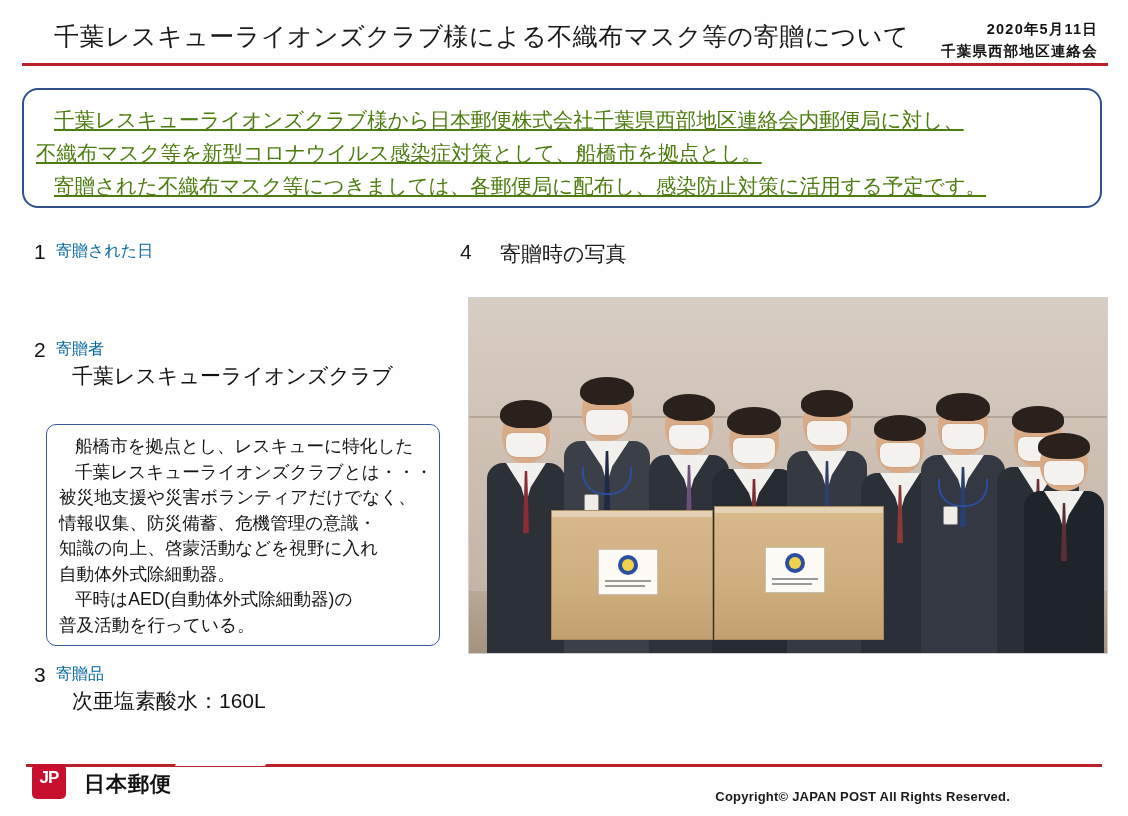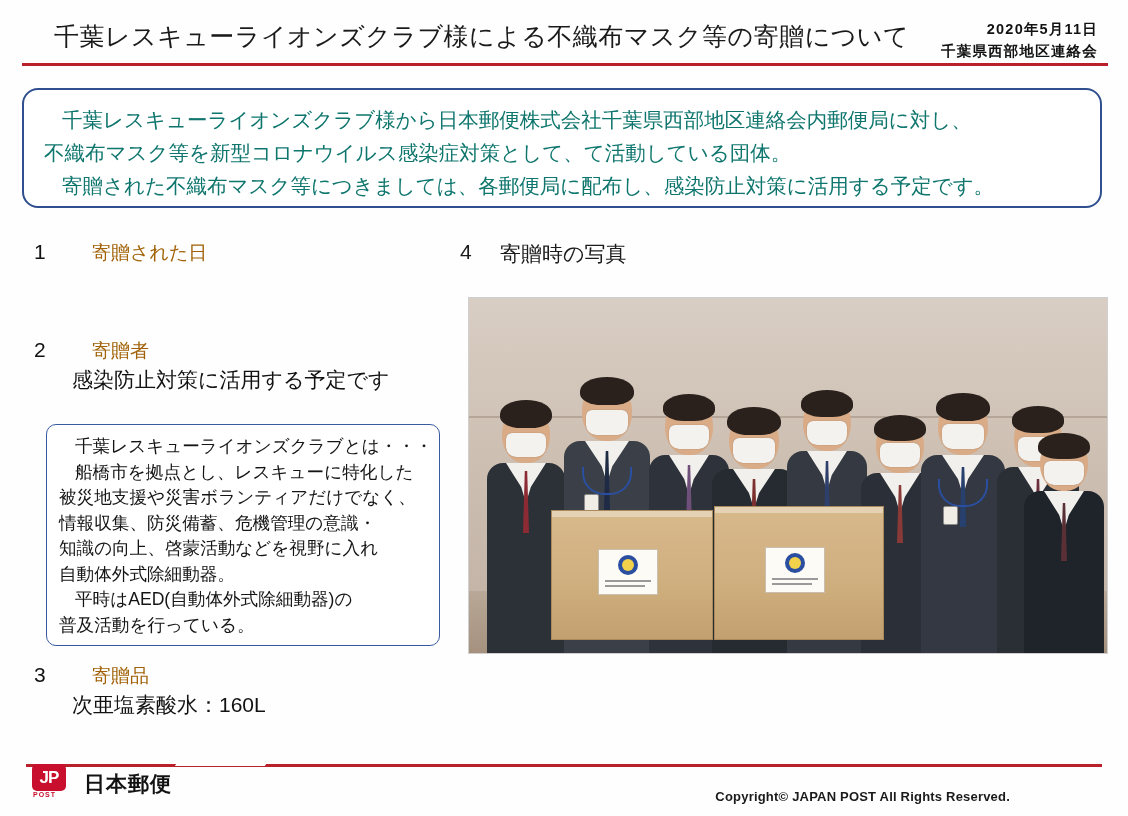--- a/index.html
+++ b/index.html
@@ -64,26 +64,27 @@
     top: 88px;
     width: 1080px;
     height: 120px;
     border: 2px solid #2f4f8f;
     border-radius: 16px;
     box-sizing: border-box;
     background: #ffffff;
   }
   .lead-text {
     position: absolute;
-    left: 20px;
+    left: 12px;
     top: 13px;
     width: 1042px;
     font-size: 20.5px;
     line-height: 1.62;
-    color: #0f766e;
+    color: #4d7c0f;
+    text-decoration: underline;
   }
   .lead-text p {
     margin: 0;
     white-space: nowrap;
   }
   .lead-indent { text-indent: 18px; }
 
   
   .col-left {
     position: absolute;
@@ -96,23 +97,23 @@
     margin-bottom: 4px;
   }
   .item-num {
     position: absolute;
     left: 6px;
     top: 0;
     font-size: 21px;
     color: #121212;
   }
   .item-head {
-    margin-left: 64px;
-    font-size: 19px;
-    color: #a16207;
+    margin-left: 28px;
+    font-size: 16px;
+    color: #0369a1;
     line-height: 1.42;
   }
   .item-sub {
     margin-left: 44px;
     font-size: 21px;
     color: #121212;
     line-height: 1.45;
   }
 
   
@@ -307,21 +308,21 @@
   .jp-logo {
     position: absolute;
     left: 32px;
     top: 764px;
     width: 44px;
     height: 38px;
   }
   .jp-mark {
     position: absolute;
     left: 0; top: 0;
-    width: 34px; height: 27px;
+    width: 34px; height: 35px;
     background: #c8102e;
     border-radius: 5px;
     color: #ffffff;
     font-weight: bold;
     font-size: 17px;
     text-align: center;
     line-height: 27px;
     letter-spacing: -1px;
   }
   .jp-post {
@@ -361,42 +362,42 @@
     <div class="header-meta">
       <div>2020年5月11日</div>
       <div>千葉県西部地区連絡会</div>
     </div>
     <div class="header-rule"></div>
   </div>
 
   <div class="lead-box">
     <div class="lead-text">
       <p class="lead-indent">千葉レスキューライオンズクラブ様から日本郵便株式会社千葉県西部地区連絡会内郵便局に対し、</p>
-      <p>不織布マスク等を新型コロナウイルス感染症対策として、て活動している団体。</p>
+      <p>不織布マスク等を新型コロナウイルス感染症対策として、船橋市を拠点とし。</p>
       <p class="lead-indent">寄贈された不織布マスク等につきましては、各郵便局に配布し、感染防止対策に活用する予定です。</p>
     </div>
   </div>
 
   <div class="col-left">
 
     <div class="item sec1">
       <div class="item-num">1</div>
       <div class="item-head">寄贈された日</div>
     </div>
 
     <div class="item sec2">
       <div class="item-num">2</div>
       <div class="item-head">寄贈者</div>
-      <div class="item-sub">感染防止対策に活用する予定です</div>
+      <div class="item-sub">千葉レスキューライオンズクラブ</div>
     </div>
 
     <div class="note-box">
       <div class="note-text">
+        <p class="note-indent">船橋市を拠点とし、レスキューに特化した</p>
         <p class="note-indent">千葉レスキューライオンズクラブとは・・・</p>
-        <p class="note-indent">船橋市を拠点とし、レスキューに特化した</p>
         <p>被災地支援や災害ボランティアだけでなく、</p>
         <p>情報収集、防災備蓄、危機管理の意識・</p>
         <p>知識の向上、啓蒙活動などを視野に入れ</p>
         <p>自動体外式除細動器。</p>
         <p class="note-indent">平時はAED(自動体外式除細動器)の</p>
         <p>普及活動を行っている。</p>
       </div>
     </div>
 
     <div class="item sec3">

